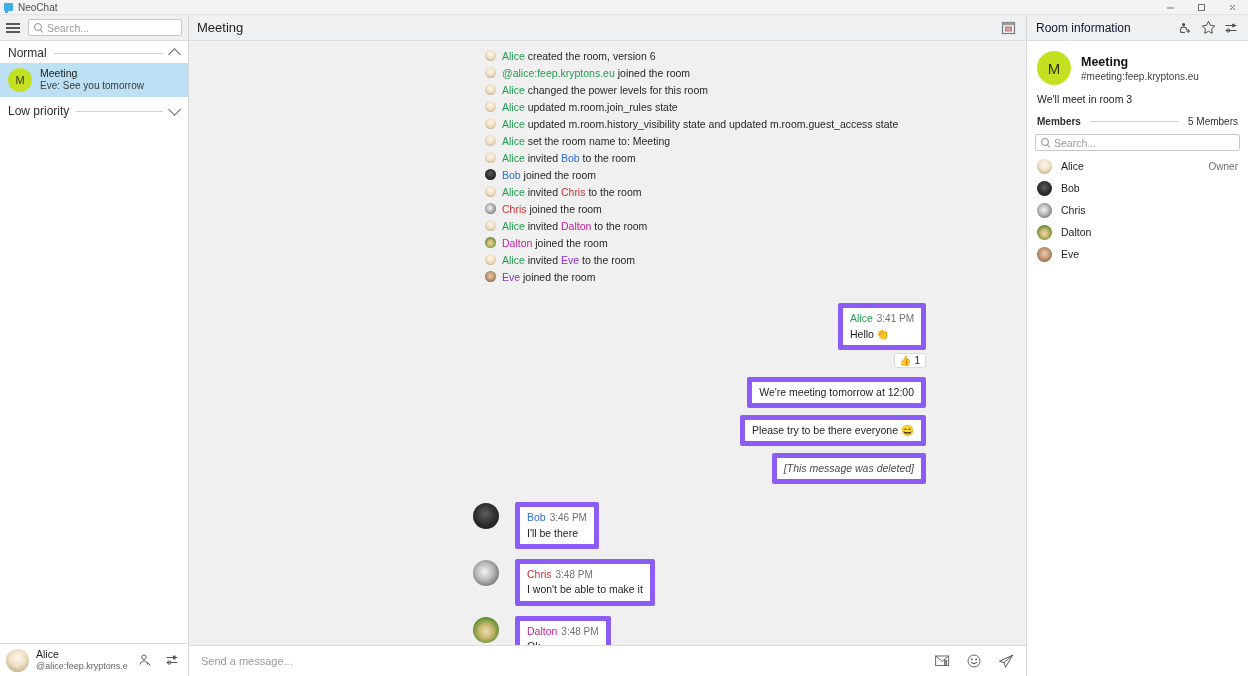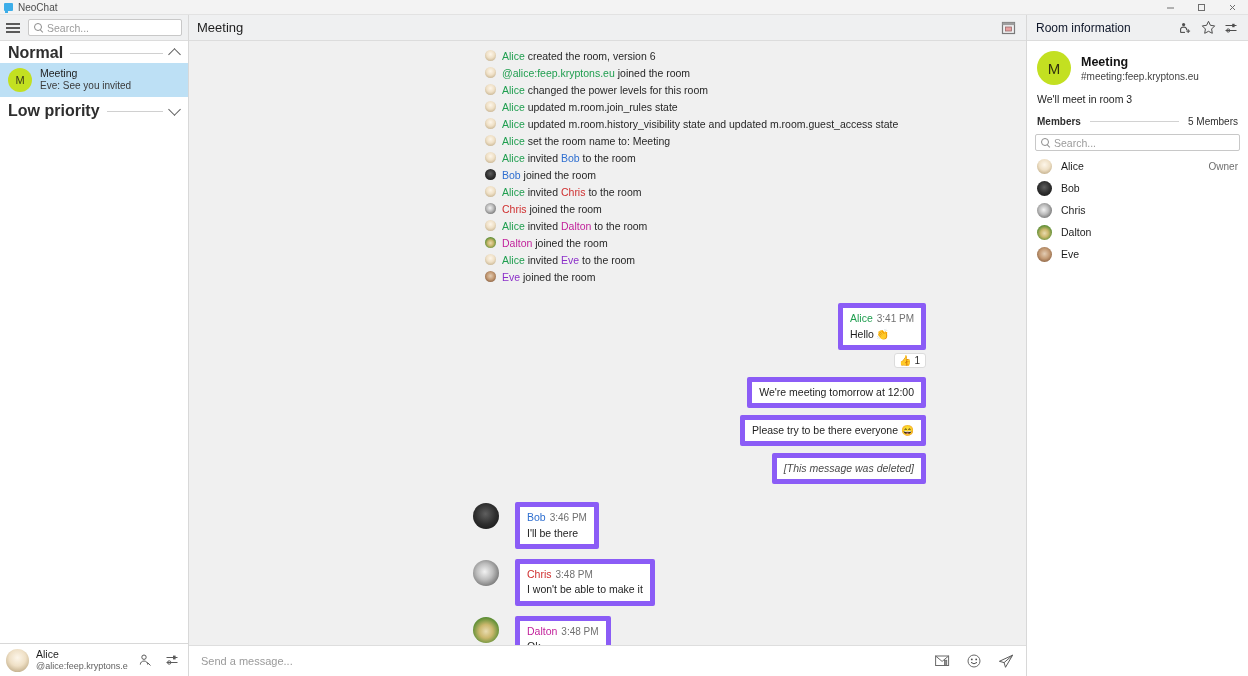--- a/index.html
+++ b/index.html
@@ -137,22 +137,22 @@
   }
   .section-header {
     display: flex;
     align-items: center;
     height: 20px;
     padding: 0 9px 0 8px;
     gap: 7px;
     cursor: pointer;
   }
   .section-header .label {
-    font-weight: bold;
-    font-size: 16px;
+    font-weight: normal;
+    font-size: 12px;
     color: #2e2e2e;
     white-space: nowrap;
   }
   .section-header .rule {
     flex: 1;
     height: 1px;
     background: #d0d0d0;
   }
   .chev {
     width: 9px; height: 9px;
@@ -438,21 +438,21 @@
       <div class="section-header">
         <span class="label">Normal</span>
         <span class="rule"></span>
         <span class="chev up"></span>
       </div>
 
       <div class="room-item selected">
         <div class="room-avatar">M</div>
         <div class="room-texts">
           <span class="room-name">Meeting</span>
-          <span class="room-preview">Eve: See you invited</span>
+          <span class="room-preview">Eve: See you tomorrow</span>
         </div>
       </div>
 
       <div class="section-header" style="margin-top:4px;">
         <span class="label">Low priority</span>
         <span class="rule"></span>
         <span class="chev down"></span>
       </div>
     </div>
 

